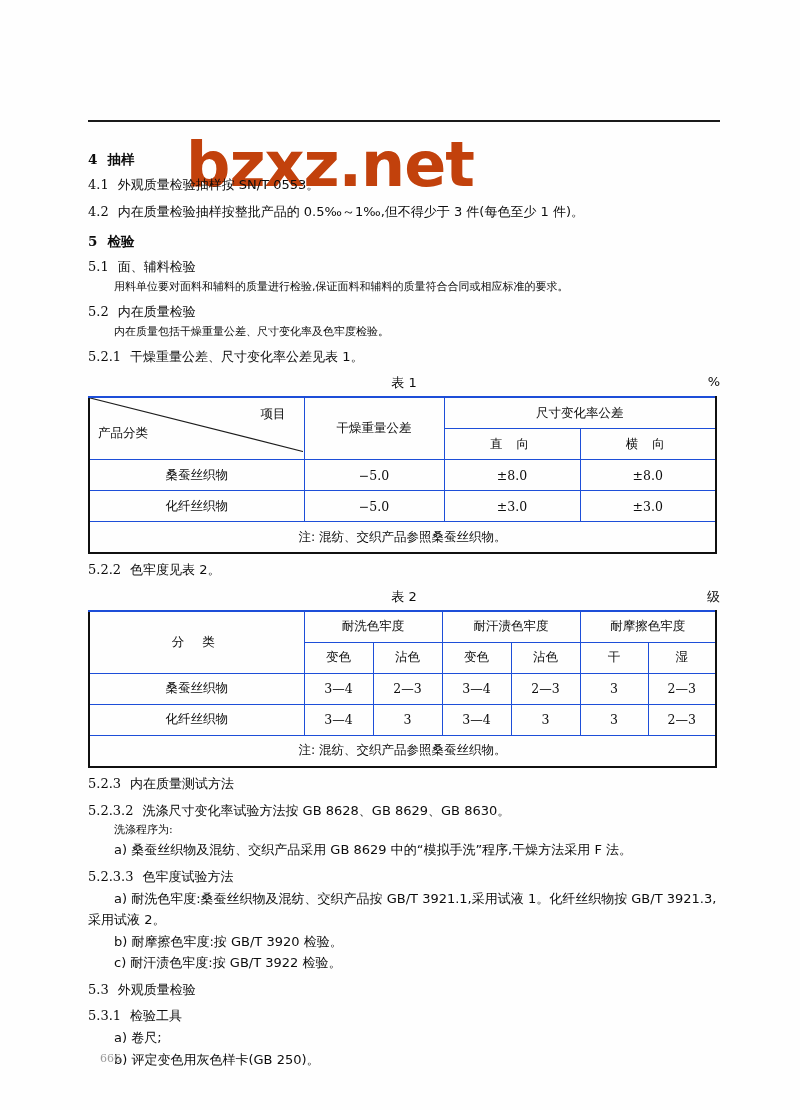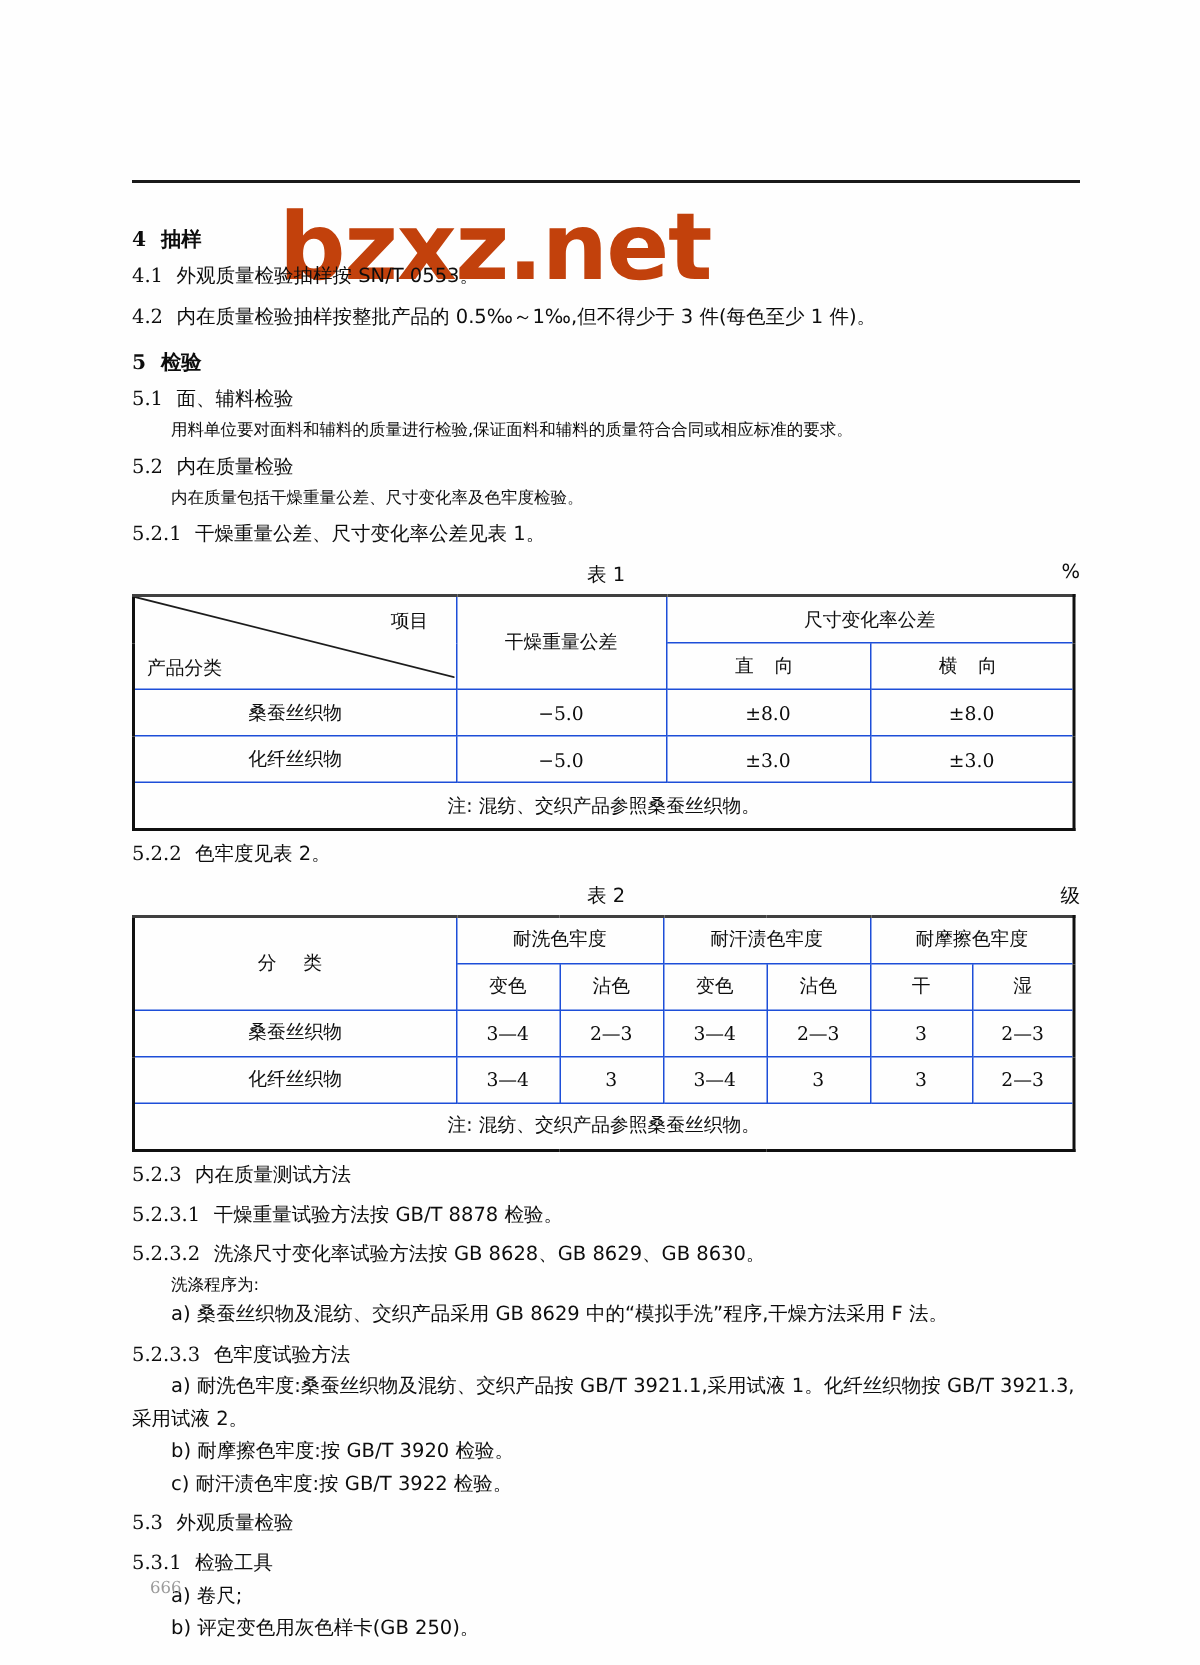--- a/index.html
+++ b/index.html
@@ -128,21 +128,21 @@
   table.std td, table.std th {
     border: 1px solid #1d4ed8;
     padding: 4px 3px;
     text-align: center;
     vertical-align: middle;
     font-weight: normal;
     height: 22px;
   }
   table.std .outer-l { border-left: 2px solid #101010; }
   table.std .outer-r { border-right: 2px solid #101010; }
-  table.std .outer-t { border-top: 2px solid #404040; }
+  table.std .outer-t { border-top: 2px solid #1d4ed8; }
   table.std .outer-b { border-bottom: 2px solid #101010; }
 
   td.note {
     text-align: left;
     padding-left: 26px;
     font-size: 12.5px;
   }
 
   
   td.diag {
@@ -157,21 +157,21 @@
   }
   td.diag .lbl-item {
     position: absolute;
     right: 18px;
     top: 8px;
     font-size: 12.5px;
   }
   td.diag .lbl-cls {
     position: absolute;
     left: 8px;
-    bottom: 5px;
+    bottom: 17px;
     font-size: 12.5px;
   }
   .spaced { letter-spacing: 5px; }
   .spaced2 { letter-spacing: 7px; }
 
   
   .folio {
     position: absolute;
     left: 100px;
     top: 1052px;
@@ -327,23 +327,20 @@
         <tr>
           <td class="note outer-l outer-r outer-b" colspan="7">注: 混纺、交织产品参照桑蚕丝织物。</td>
         </tr>
       </tbody>
     </table>
 
     <div class="sub-h">
       <span class="num">5.2.3</span><span>内在质量测试方法</span>
     </div>
 
-    <div class="sub-h">
-      <span class="num">5.2.3.1</span><span>干燥重量试验方法按 GB/T 8878 检验。</span>
-    </div>
 
     <div class="sub-h">
       <span class="num">5.2.3.2</span><span>洗涤尺寸变化率试验方法按 GB 8628、GB 8629、GB 8630。</span>
     </div>
     <div class="para">洗涤程序为:</div>
     <div class="listitem">a) 桑蚕丝织物及混纺、交织产品采用 GB 8629 中的“模拟手洗”程序,干燥方法采用 F 法。</div>
 
     <div class="sub-h">
       <span class="num">5.2.3.3</span><span>色牢度试验方法</span>
     </div>

